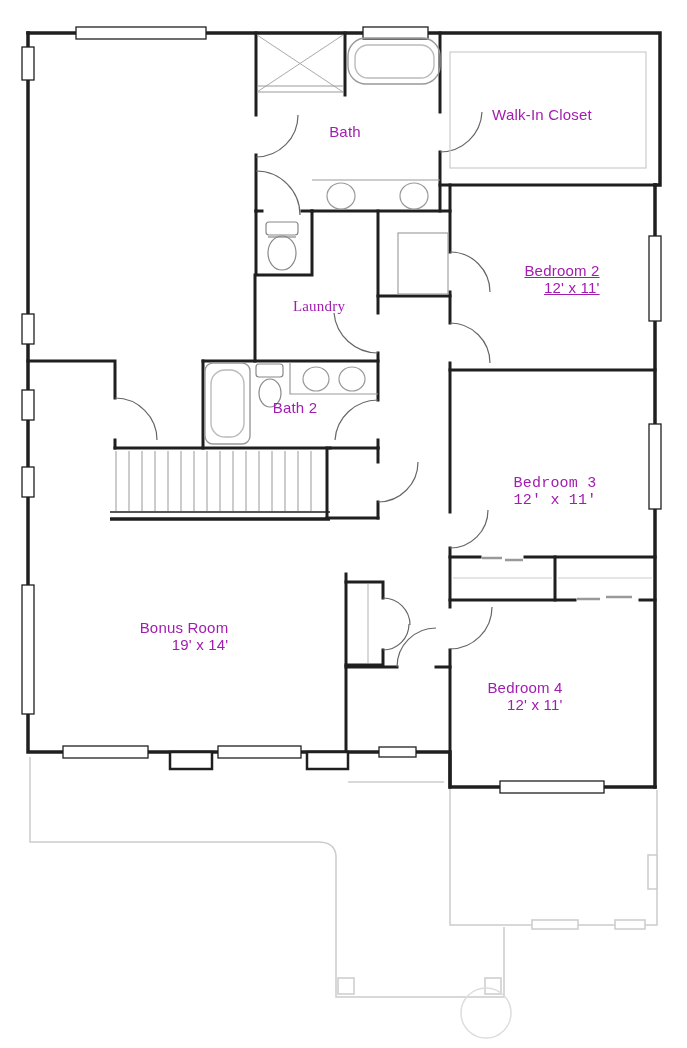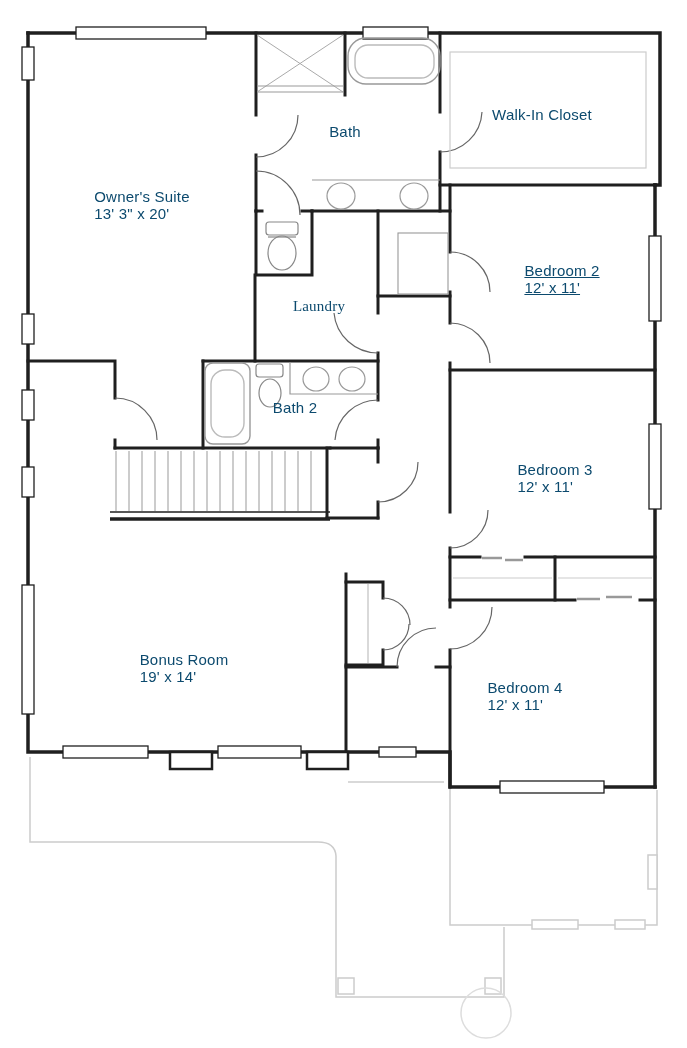--- a/index.html
+++ b/index.html
@@ -1,19 +1,19 @@
 <!DOCTYPE html>
 <html><head>
 <meta charset="utf-8">
 <style>
   html,body{margin:0;padding:0;background:#ffffff;}
   .plan{position:relative;width:687px;height:1048px;background:#ffffff;overflow:hidden;
         font-family:"Liberation Sans","DejaVu Sans",sans-serif;}
   .plan svg{position:absolute;left:0;top:0;}
-  .room-label{position:absolute;text-align:left;color:#0c4a6e;font-size:15px;
+  .room-label{position:absolute;text-align:right;color:#a21caf;font-size:15px;
               line-height:17px;font-weight:500;letter-spacing:.2px;white-space:nowrap;
               transform:translate(-50%,0);}
   .room-label .dims{display:block;}
 </style>
 </head>
 <body>
 
 <div class="plan">
 <svg width="687" height="1048" viewBox="0 0 687 1048">
 
@@ -206,45 +206,41 @@
       <line x1="482" y1="558" x2="502" y2="558" stroke="#999999" stroke-width="2.5"></line>
       <line x1="505" y1="560" x2="523" y2="560" stroke="#999999" stroke-width="2.5"></line>
       <line x1="577" y1="599" x2="600" y2="599" stroke="#999999" stroke-width="2.5"></line>
       <line x1="606" y1="597" x2="632" y2="597" stroke="#999999" stroke-width="2.5"></line>
     </g>
 
     <line x1="368" y1="584" x2="368" y2="663" stroke="#cccccc" stroke-width="1.5"></line>
   </g>
 </svg>
 
-  <div class="room-label" style="left:142px;top:188px;">
-    <span>Owner's Suite</span>
-    <span class="dims">13' 3" x 20'</span>
-  </div>
   <div class="room-label" style="left:345px;top:123px;">
     <span>Bath</span>
   </div>
   <div class="room-label" style="left:542px;top:106px;">
     <span>Walk-In Closet</span>
   </div>
   <div class="room-label" style="left:562px;top:262px;text-decoration:underline;">
     <span>Bedroom 2</span>
     <span class="dims">12' x 11'</span>
   </div>
   <div class="room-label" style="left:319px;top:298px;font-family:Liberation Serif, serif;">
     <span>Laundry</span>
   </div>
   <div class="room-label" style="left:295px;top:399px;">
     <span>Bath 2</span>
   </div>
-  <div class="room-label" style="left:555px;top:461px;">
+  <div class="room-label" style="left:555px;top:475px;font-family:Liberation Mono, monospace;">
     <span>Bedroom 3</span>
     <span class="dims">12' x 11'</span>
   </div>
-  <div class="room-label" style="left:184px;top:619px;margin-top:32px;">
+  <div class="room-label" style="left:184px;top:619px;">
     <span>Bonus Room</span>
     <span class="dims">19' x 14'</span>
   </div>
   <div class="room-label" style="left:525px;top:679px;">
     <span>Bedroom 4</span>
     <span class="dims">12' x 11'</span>
   </div>
 </div>
 
 </body></html>

